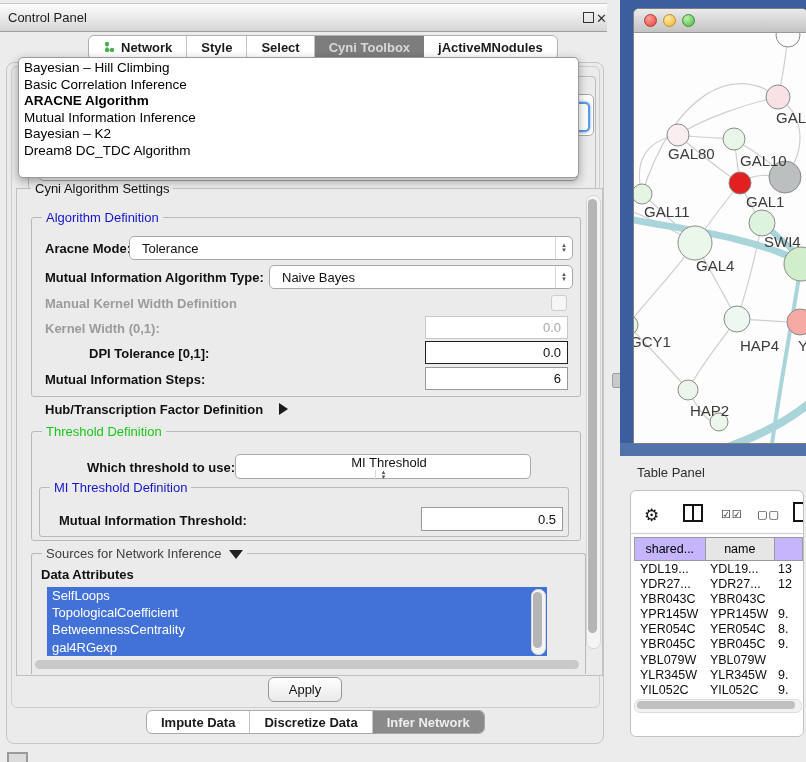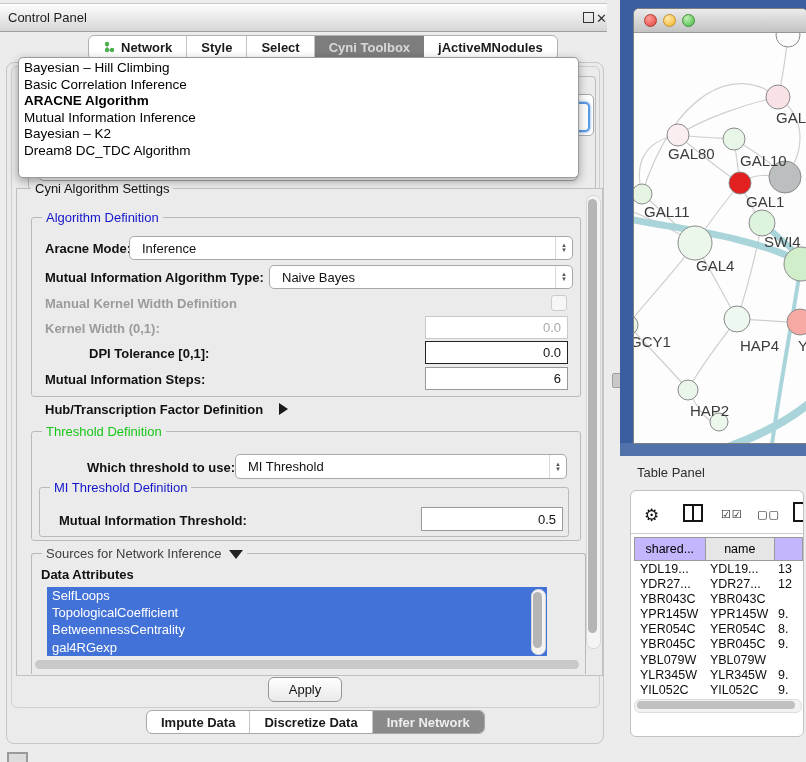--- a/index.html
+++ b/index.html
@@ -166,21 +166,21 @@
 </div>
 
 <div class="abs settings">
   <span class="legend" style="left:14px;color:#111;">Cyni Algorithm Settings</span>
 
   <div class="grp" style="left:14px;top:28px;width:548px;height:178px;">
     <span class="legend" style="color:#1515cc;">Algorithm Definition</span>
   </div>
   <span class="lbl" style="left:28px;top:52px;">Aracne Mode:</span>
   <div class="combo" style="left:112px;top:47px;width:444px;height:24px;">
-    <span class="cv">Inference</span>
+    <span class="cv">Tolerance</span>
     <span class="stepper">
         <span>▲</span>
         <span>▼</span>
       </span>
   </div>
   <span class="lbl" style="left:28px;top:81px;">Mutual Information Algorithm Type:</span>
   <div class="combo" style="left:252px;top:76px;width:304px;height:24px;">
     <span class="cv">Naive Bayes</span>
     <span class="stepper">
         <span>▲</span>
@@ -196,21 +196,21 @@
   <span class="lbl" style="left:28px;top:183px;">Mutual Information Steps:</span>
   <div class="field" style="left:408px;top:178px;width:143px;height:23px;">6</div>
 
   <span class="lbl" style="left:28px;top:213px;">Hub/Transcription Factor Definition</span>
   <span class="tri" style="position:absolute;left:262px;top:214px;border-top:6px solid transparent;border-bottom:6px solid transparent;border-left:9px solid #1a1a1a;"></span>
 
   <div class="grp" style="left:14px;top:242px;width:548px;height:108px;">
     <span class="legend" style="color:#18c618;">Threshold Definition</span>
   </div>
   <span class="lbl" style="left:70px;top:271px;">Which threshold to use:</span>
-  <div class="combo" style="left:218px;top:265px;width:332px;height:25px;">
+  <div class="combo" style="left:218px;top:265px;width:296px;height:25px;flex-direction:column;">
     <span class="cv">MI Threshold</span>
     <span class="stepper">
         <span>▲</span>
         <span>▼</span>
       </span>
   </div>
   <div class="grp" style="left:22px;top:298px;width:528px;height:48px;">
     <span class="legend" style="color:#1515cc;">MI Threshold Definition</span>
   </div>
   <span class="lbl" style="left:34px;top:324px;padding-left:8px;">Mutual Information Threshold:</span>

